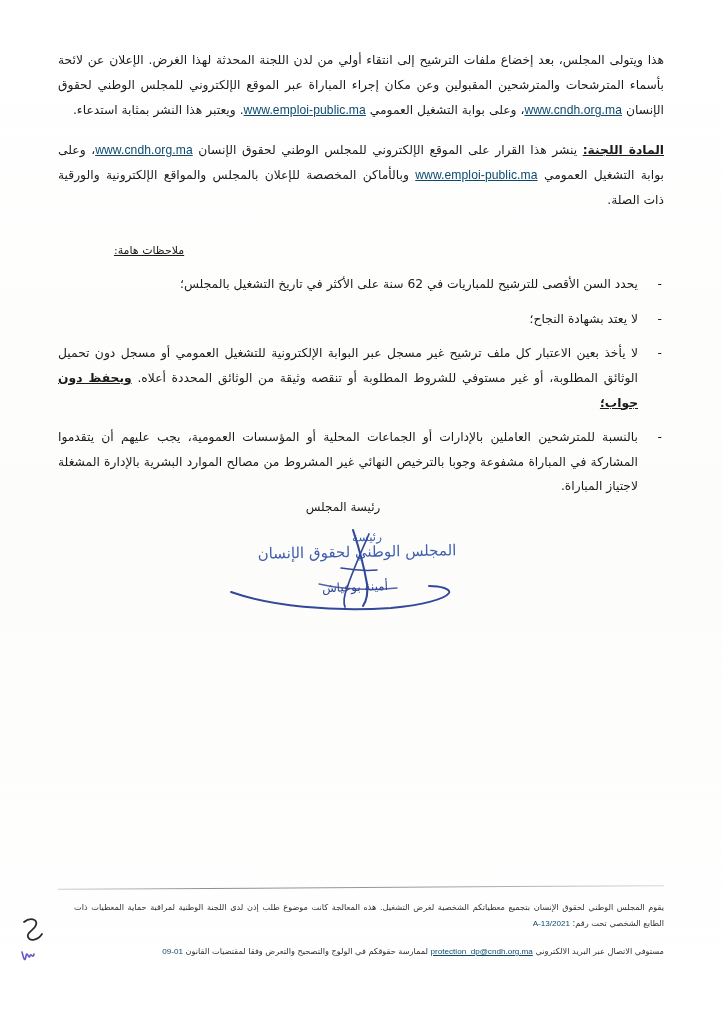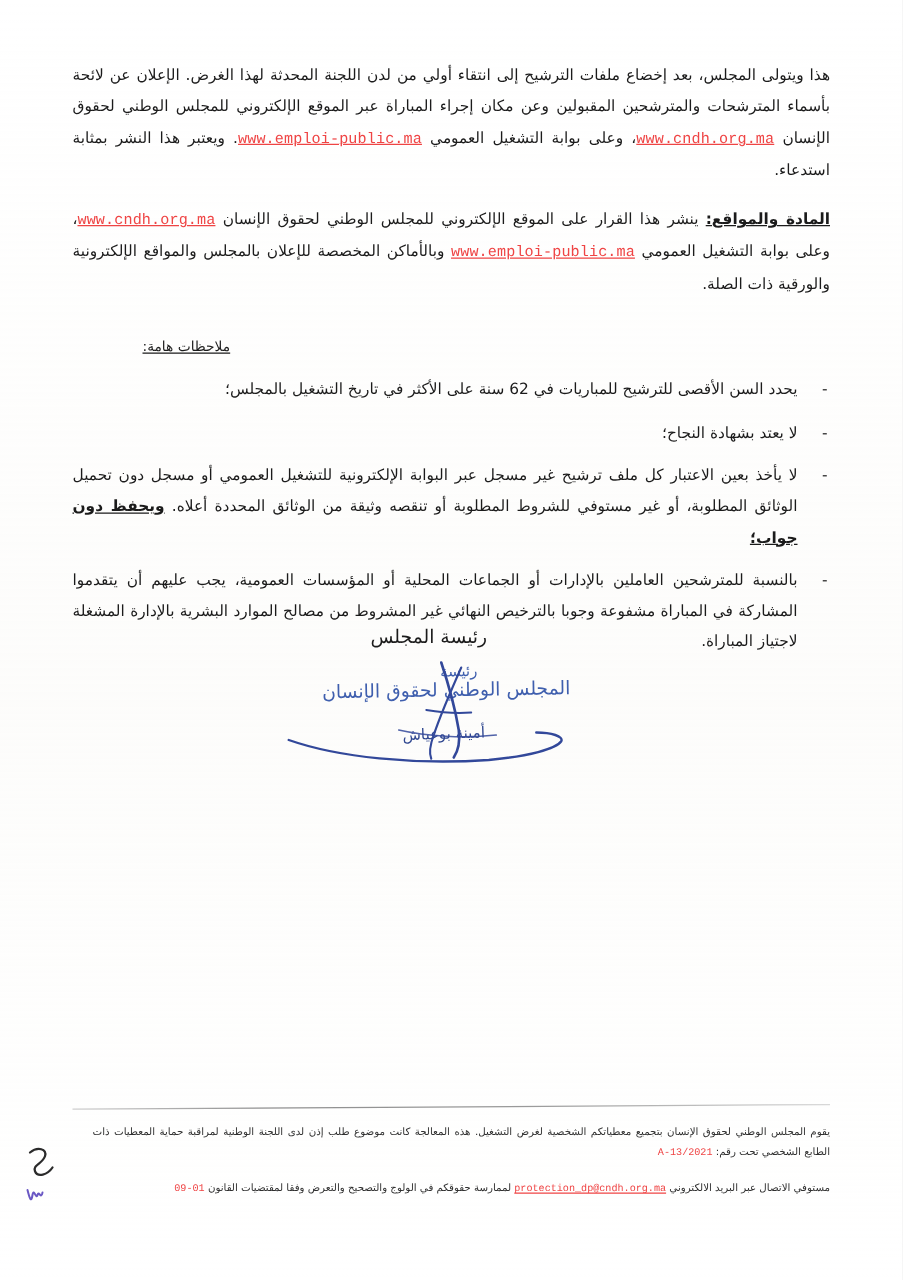--- a/index.html
+++ b/index.html
@@ -41,23 +41,23 @@
     text-align: justify;
     text-align-last: right;
     direction: rtl;
     letter-spacing: 0.1px;
   }
   .link {
     text-decoration: underline;
     direction: ltr;
     unicode-bidi: embed;
     display: inline-block;
-    font-family: Liberation Mono, monospace;
+    font-family: Liberation Sans, sans-serif;
     font-size: 12.1px;
-    color: #ef4444;
+    color: #0c4a6e;
   }
   .art-head {
     font-weight: bold;
     text-decoration: underline;
   }
   .notes-title-row {
     margin: 26px 0 14px 0;
     text-align: left;
     direction: rtl;
   }
@@ -105,21 +105,21 @@
     right: 0;
     left: 0;
     height: 130px;
   }
   .sig-title {
     position: absolute;
     top: 0;
     left: 0;
     right: 0;
     text-align: center;
-    font-size: 15px;
+    font-size: 12px;
     color: #1b1b1b;
     padding-right: 36px;
   }
   .stamp {
     position: absolute;
     top: 26px;
     left: 0;
     right: 0;
     text-align: center;
     color: #3f5fae;
@@ -196,21 +196,21 @@
 <body>
 
 <div class="page">
 
   <div class="scan-tint"></div>
 
   <div class="body-area">
 
     <p class="para"><span>هذا ويتولى المجلس، بعد إخضاع ملفات الترشيح إلى انتقاء أولي من لدن اللجنة المحدثة لهذا الغرض. الإعلان عن لائحة بأسماء المترشحات والمترشحين المقبولين وعن مكان إجراء المباراة عبر الموقع الإلكتروني للمجلس الوطني لحقوق الإنسان </span><span class="link">www.cndh.org.ma</span><span>، وعلى بوابة التشغيل العمومي </span><span class="link">www.emploi-public.ma</span><span>. ويعتبر هذا النشر بمثابة استدعاء.</span></p>
 
-    <p class="para"><span class="art-head">المادة والمواقع:</span><span> ينشر هذا القرار على الموقع الإلكتروني للمجلس الوطني لحقوق الإنسان </span><span class="link">www.cndh.org.ma</span><span>، وعلى بوابة التشغيل العمومي </span><span class="link">www.emploi-public.ma</span><span> وبالأماكن المخصصة للإعلان بالمجلس والمواقع الإلكترونية والورقية ذات الصلة.</span></p>
+    <p class="para"><span class="art-head">المادة اللجنة:</span><span> ينشر هذا القرار على الموقع الإلكتروني للمجلس الوطني لحقوق الإنسان </span><span class="link">www.cndh.org.ma</span><span>، وعلى بوابة التشغيل العمومي </span><span class="link">www.emploi-public.ma</span><span> وبالأماكن المخصصة للإعلان بالمجلس والمواقع الإلكترونية والورقية ذات الصلة.</span></p>
 
     <div class="notes-title-row">
       <span class="notes-title">ملاحظات هامة:</span>
     </div>
 
     <ul class="notes">
       <li class="bullet-1">
         <span class="dash">-</span>
         <span>يحدد السن الأقصى للترشيح للمباريات في 62 سنة على الأكثر في تاريخ التشغيل بالمجلس؛</span>
       </li>

